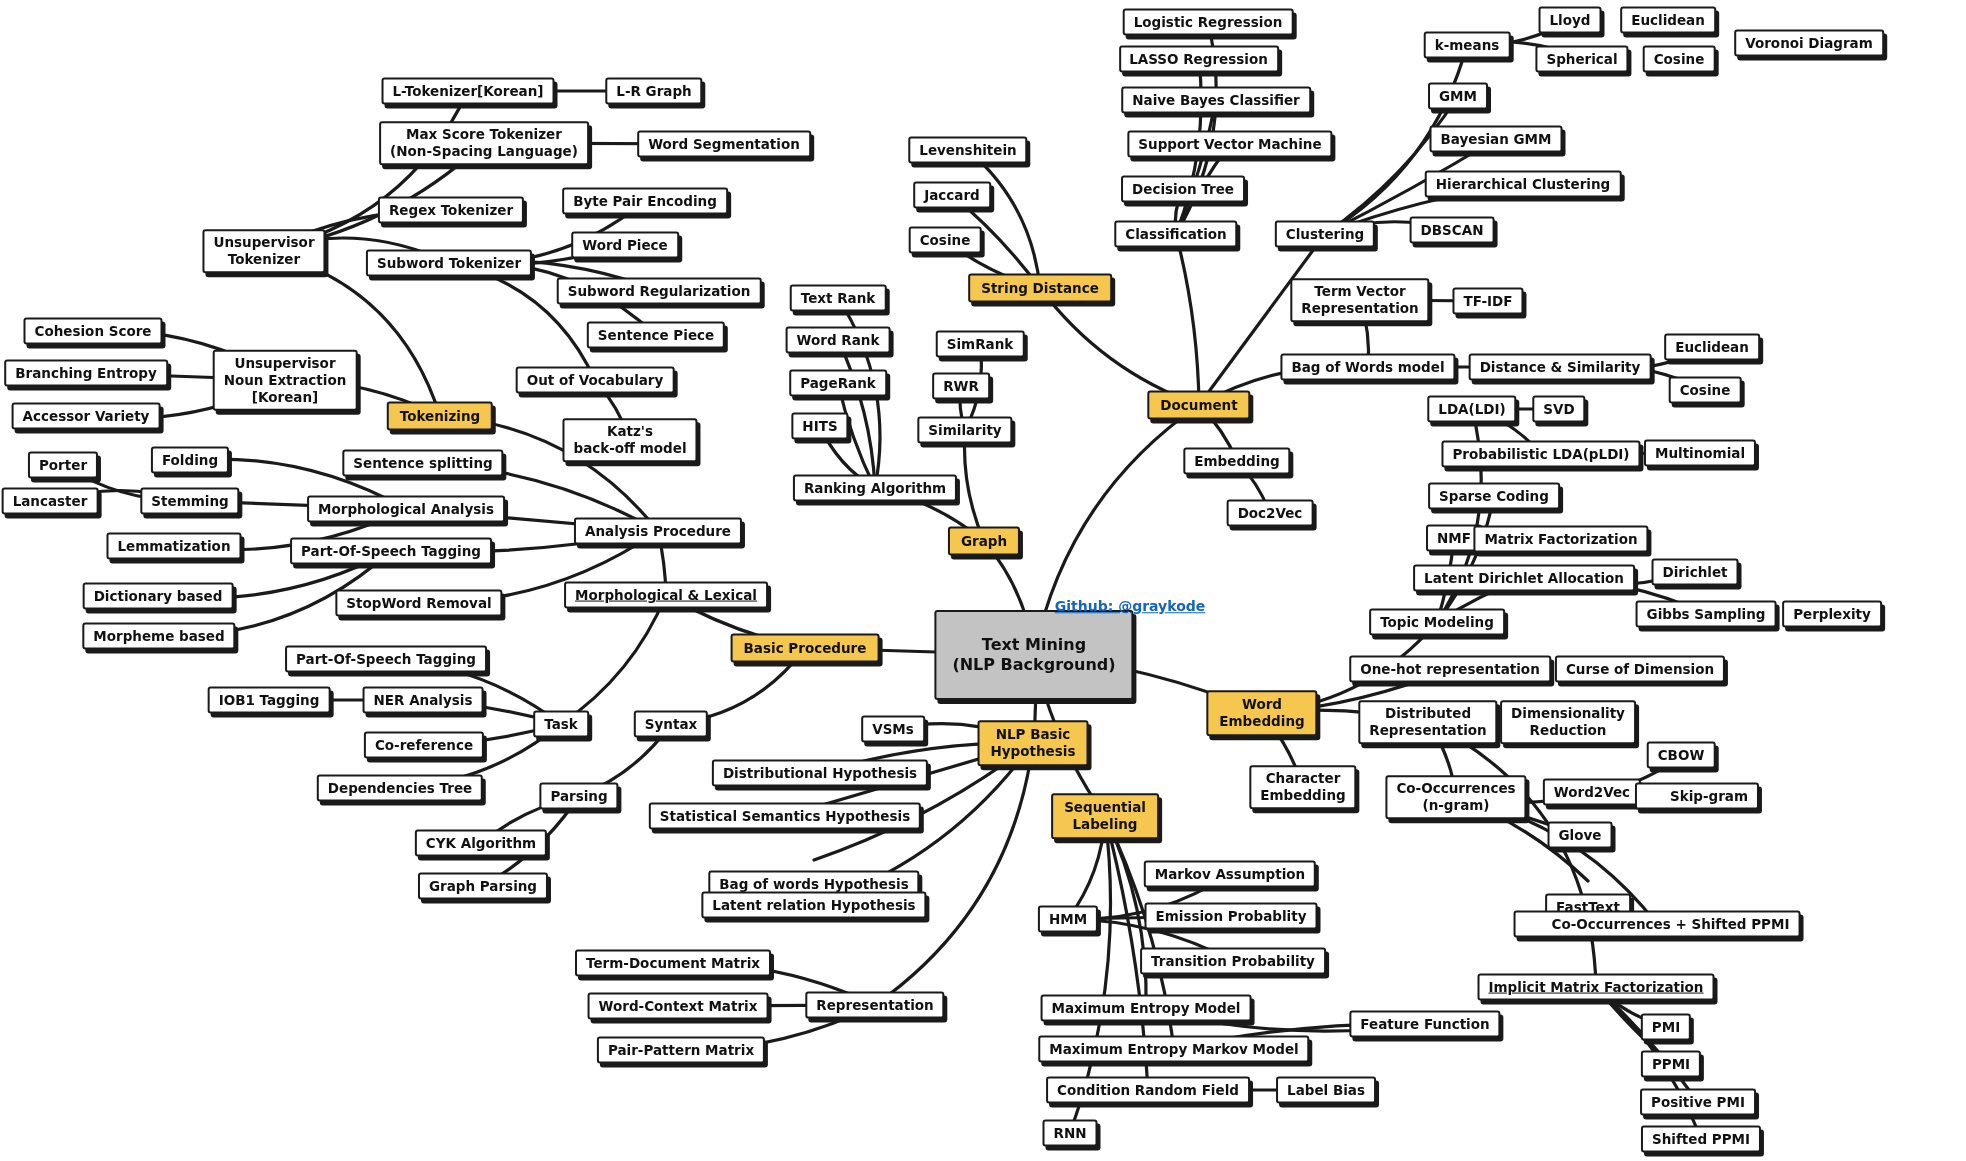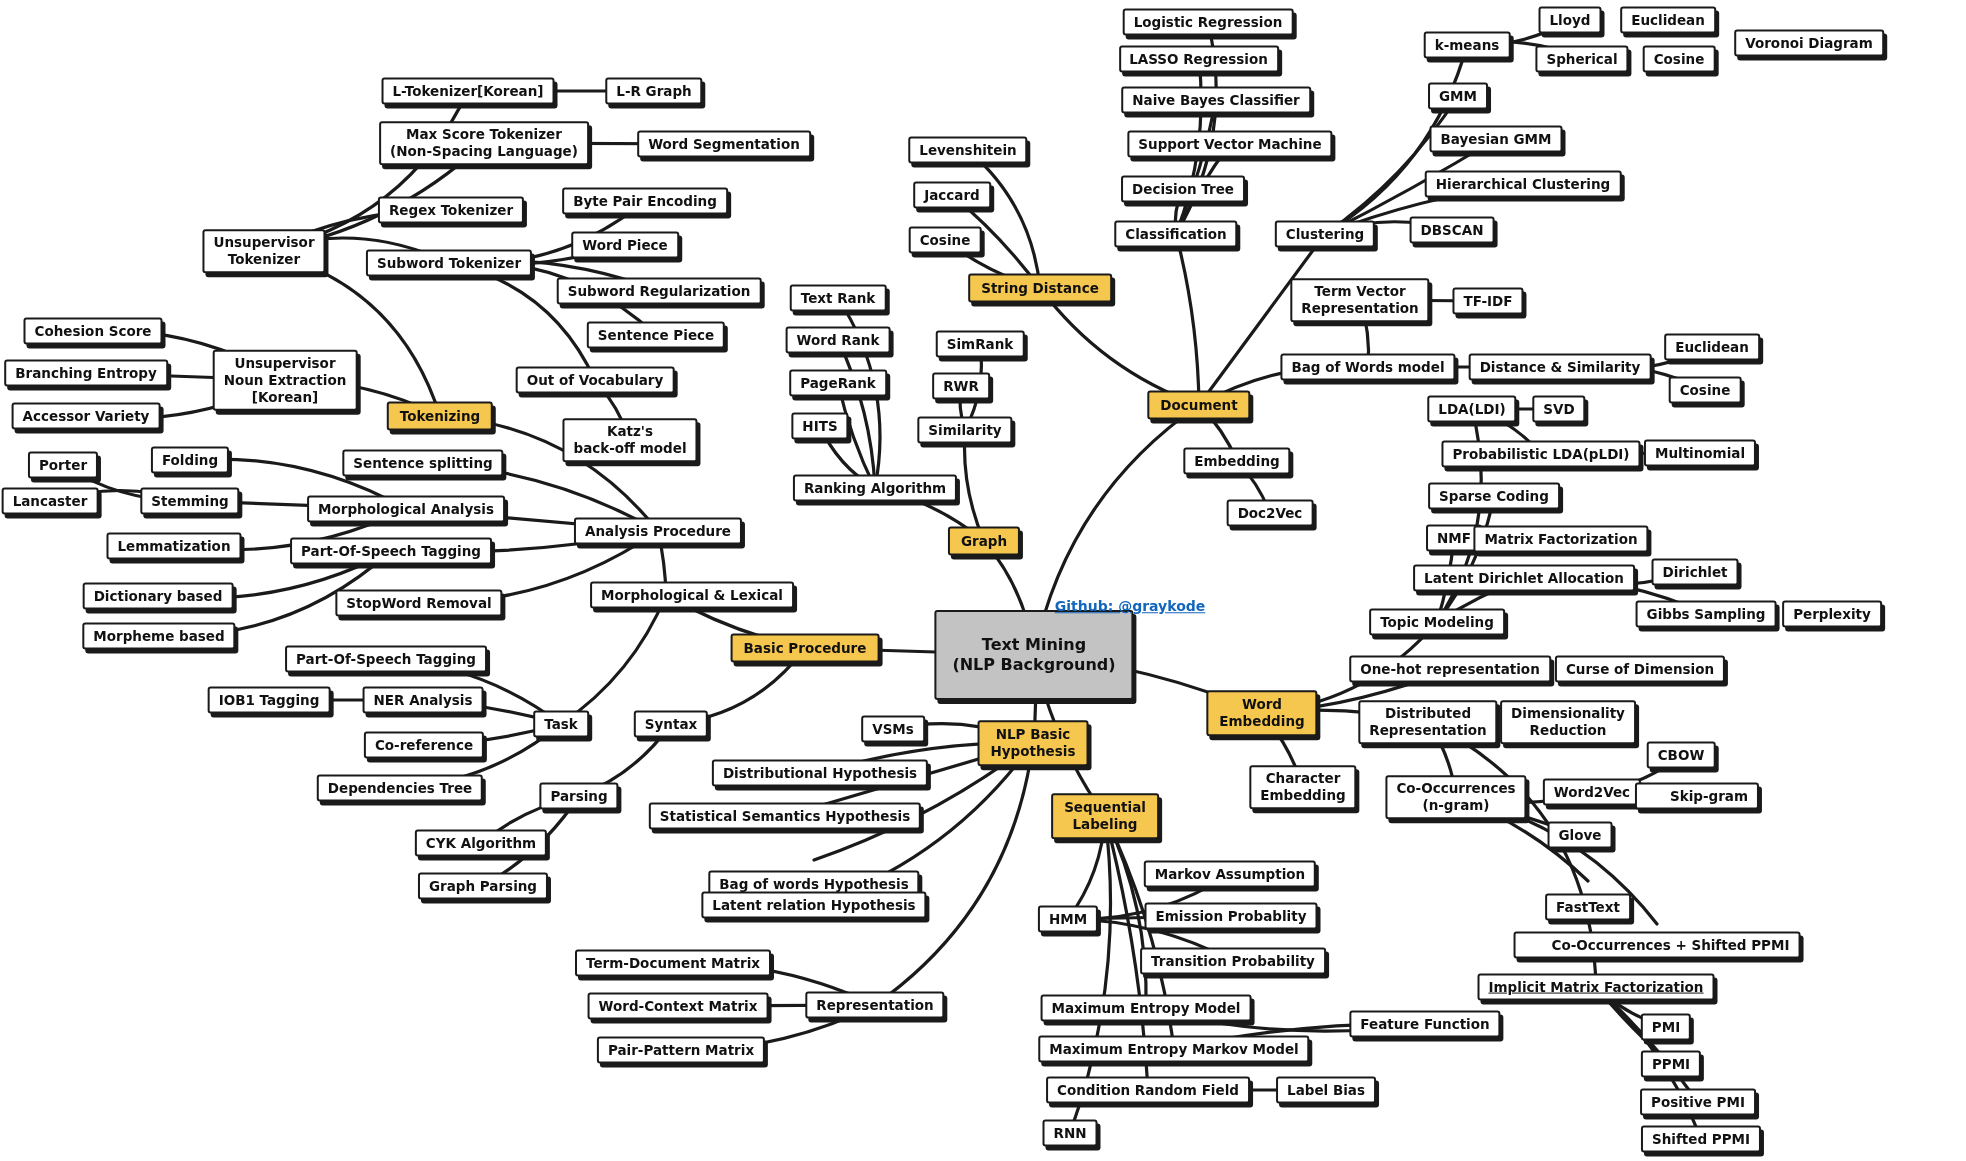--- a/index.html
+++ b/index.html
@@ -181,21 +181,21 @@
       <div class="node plain" style="left: 50px; top: 501px;">Lancaster</div>
       <div class="node plain" style="left: 190px; top: 460px;">Folding</div>
       <div class="node plain" style="left: 190px; top: 501px;">Stemming</div>
       <div class="node plain" style="left: 174px; top: 546px;">Lemmatization</div>
       <div class="node plain" style="left: 406px; top: 509px;">Morphological Analysis</div>
       <div class="node plain" style="left: 391px; top: 551px;">Part-Of-Speech Tagging</div>
       <div class="node plain" style="left: 658px; top: 531px;">Analysis Procedure</div>
       <div class="node plain" style="left: 419px; top: 603px;">StopWord Removal</div>
       <div class="node plain" style="left: 158px; top: 596px;">Dictionary based</div>
       <div class="node plain" style="left: 159px; top: 636px;">Morpheme based</div>
-      <div class="node plain" style="left: 692px; top: 595px;">Morphological &amp; Lexical</div>
+      <div class="node plain" style="left: 666px; top: 595px; text-decoration: underline;">Morphological &amp; Lexical</div>
       <div class="node plain" style="left: 386px; top: 659px;">Part-Of-Speech Tagging</div>
       <div class="node plain" style="left: 269px; top: 700px;">IOB1 Tagging</div>
       <div class="node plain" style="left: 423px; top: 700px;">NER Analysis</div>
       <div class="node plain" style="left: 424px; top: 745px;">Co-reference</div>
       <div class="node plain" style="left: 400px; top: 788px;">Dependencies Tree</div>
       <div class="node plain" style="left: 561px; top: 724px;">Task</div>
       <div class="node plain" style="left: 671px; top: 724px;">Syntax</div>
       <div class="node plain" style="left: 579px; top: 796px;">Parsing</div>
       <div class="node plain" style="left: 481px; top: 843px;">CYK Algorithm</div>
       <div class="node plain" style="left: 483px; top: 886px;">Graph Parsing</div>
@@ -265,21 +265,21 @@
 Embedding</div>
       <div class="node plain" style="left: 1303px; top: 787px;">Character
 Embedding</div>
       <div class="node plain" style="left: 1456px; top: 797px;">Co-Occurrences
 (n-gram)</div>
       <div class="node plain" style="left: 1681px; top: 755px;">CBOW</div>
       <div class="node plain" style="left: 1592px; top: 792px;">Word2Vec</div>
       <div class="node plain" style="left: 1697px; top: 796px; padding-left: 33px;">Skip-gram</div>
       <div class="node plain" style="left: 1580px; top: 835px;">Glove</div>
       <div class="node plain" style="left: 1588px; top: 881px; margin-top: 26px;">FastText</div>
-      <div class="node plain" style="left: 1657px; top: 945px; padding-left: 36px;">Co-Occurrences + Shifted PPMI</div>
+      <div class="node plain" style="left: 1657px; top: 924px; padding-left: 36px;">Co-Occurrences + Shifted PPMI</div>
       <div class="node plain" style="left: 1596px; top: 987px; text-decoration: underline;">Implicit Matrix Factorization</div>
       <div class="node plain" style="left: 1666px; top: 1027px;">PMI</div>
       <div class="node plain" style="left: 1671px; top: 1064px;">PPMI</div>
       <div class="node plain" style="left: 1698px; top: 1102px;">Positive PMI</div>
       <div class="node plain" style="left: 1701px; top: 1139px;">Shifted PPMI</div>
       <div class="node accent" style="left: 1033px; top: 743px;">NLP Basic
 Hypothesis</div>
       <div class="node plain" style="left: 893px; top: 729px;">VSMs</div>
       <div class="node plain" style="left: 820px; top: 773px;">Distributional Hypothesis</div>
       <div class="node plain" style="left: 785px; top: 816px;">Statistical Semantics Hypothesis</div>

